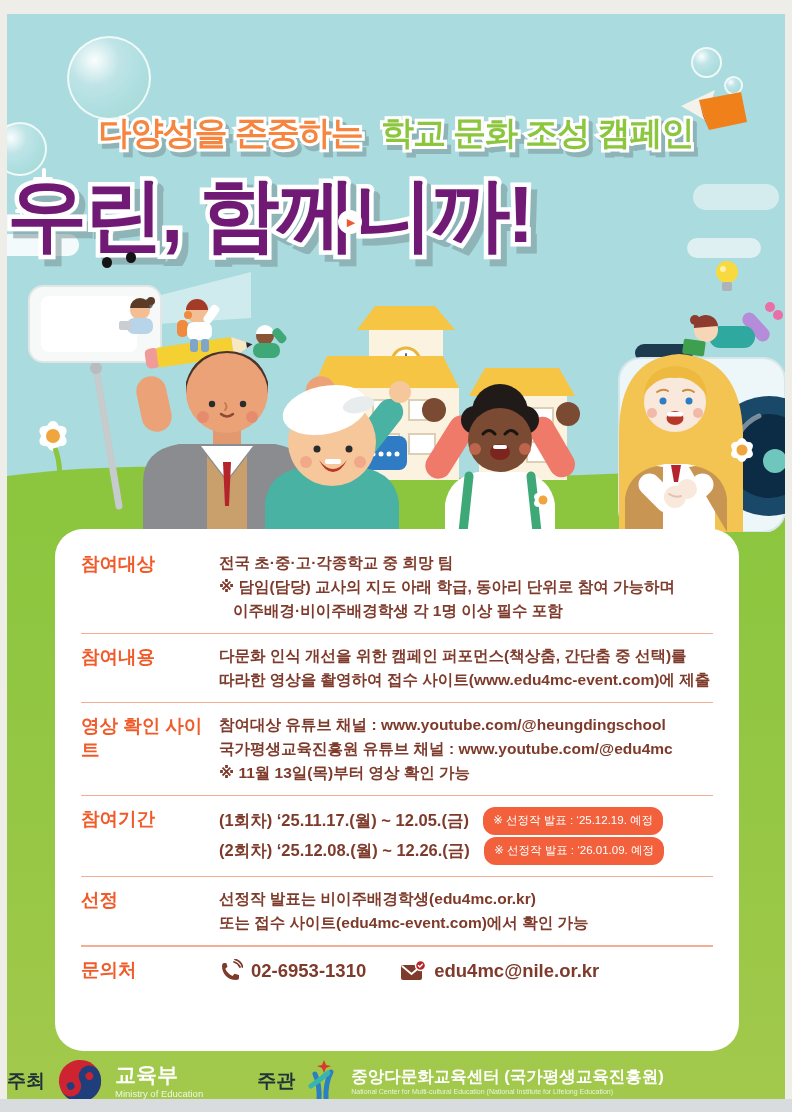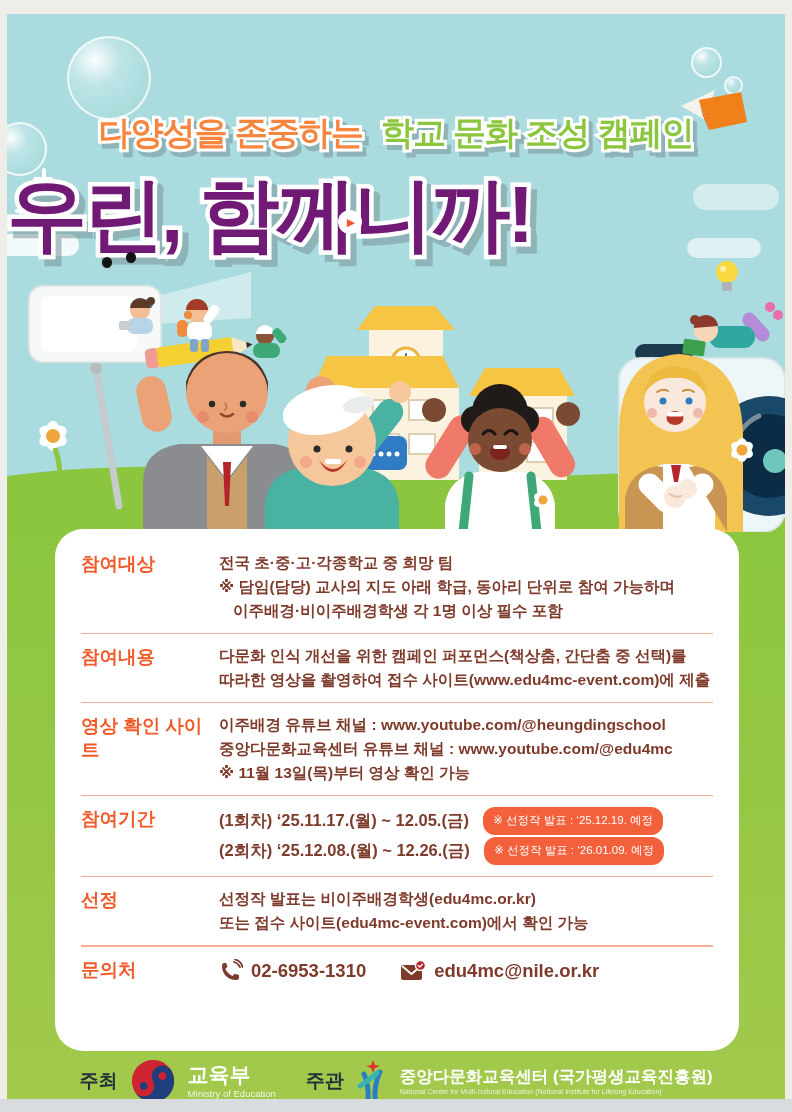--- a/index.html
+++ b/index.html
@@ -64,22 +64,22 @@
   .rbody .line.indent{padding-left:14px;}
   .divider{border-top:1.6px solid #F5AE94;margin:0 26px;}
   .period-line{white-space:nowrap;line-height:1.8;}
   .ptext{font-size:16.5px;}
   .pbadge{display:inline-block;margin-left:10px;background:#F2603C;color:#FFFFFF;
     font-size:11.5px;font-weight:normal;border-radius:12px;padding:3px 10px 4px;vertical-align:2px;}
   .contact{display:flex;align-items:center;gap:34px;}
   .contact .citem{display:flex;align-items:center;gap:8px;font-size:18.5px;}
 
   
-  .footer{position:absolute;left:0;top:1044px;width:778px;display:flex;justify-content:center;
-    align-items:center;gap:30px;}
+  .footer{position:absolute;left:0;top:1044px;width:778px;display:flex;
+    align-items:center;gap:54px;}
   .fgroup{display:flex;align-items:center;gap:12px;}
   .flabel{color:#22303A;font-weight:bold;font-size:19px;}
   .moe-text .nm{color:#FFFFFF;font-weight:bold;font-size:21px;line-height:1.1;}
   .moe-text .sb{color:#EFF5E9;font-size:9.5px;margin-top:2px;}
   .org-text .nm{color:#FFFFFF;font-weight:bold;font-size:16.5px;line-height:1.1;}
   .org-text .sb{color:#E9F2DC;font-size:7px;margin-top:3px;}
 </style>
 </head>
 <body>
 
@@ -353,22 +353,22 @@
         <div class="rbody">
           <div class="line">다문화 인식 개선을 위한 캠페인 퍼포먼스(책상춤, 간단춤 중 선택)를</div>
           <div class="line">따라한 영상을 촬영하여 접수 사이트(www.edu4mc-event.com)에 제출</div>
         </div>
       </div>
       <div class="divider"></div>
 
       <div class="row">
         <div class="rlabel">영상 확인 사이트</div>
         <div class="rbody">
-          <div class="line">이주배경 유튜브 채널 : www.youtube.com/@heungdingschool</div>
-          <div class="line">중앙다문화교육센터 유튜브 채널 : www.youtube.com/@edu4mc</div>
+          <div class="line">참여대상 유튜브 채널 : www.youtube.com/@heungdingschool</div>
+          <div class="line">국가평생교육진흥원 유튜브 채널 : www.youtube.com/@edu4mc</div>
           <div class="line">※ 11월 13일(목)부터 영상 확인 가능</div>
         </div>
       </div>
       <div class="divider"></div>
 
       <div class="row">
         <div class="rlabel">참여기간</div>
         <div class="rbody">
           <div class="period-line">
             <span class="ptext">(1회차) ‘25.11.17.(월) ~ 12.05.(금)</span>

